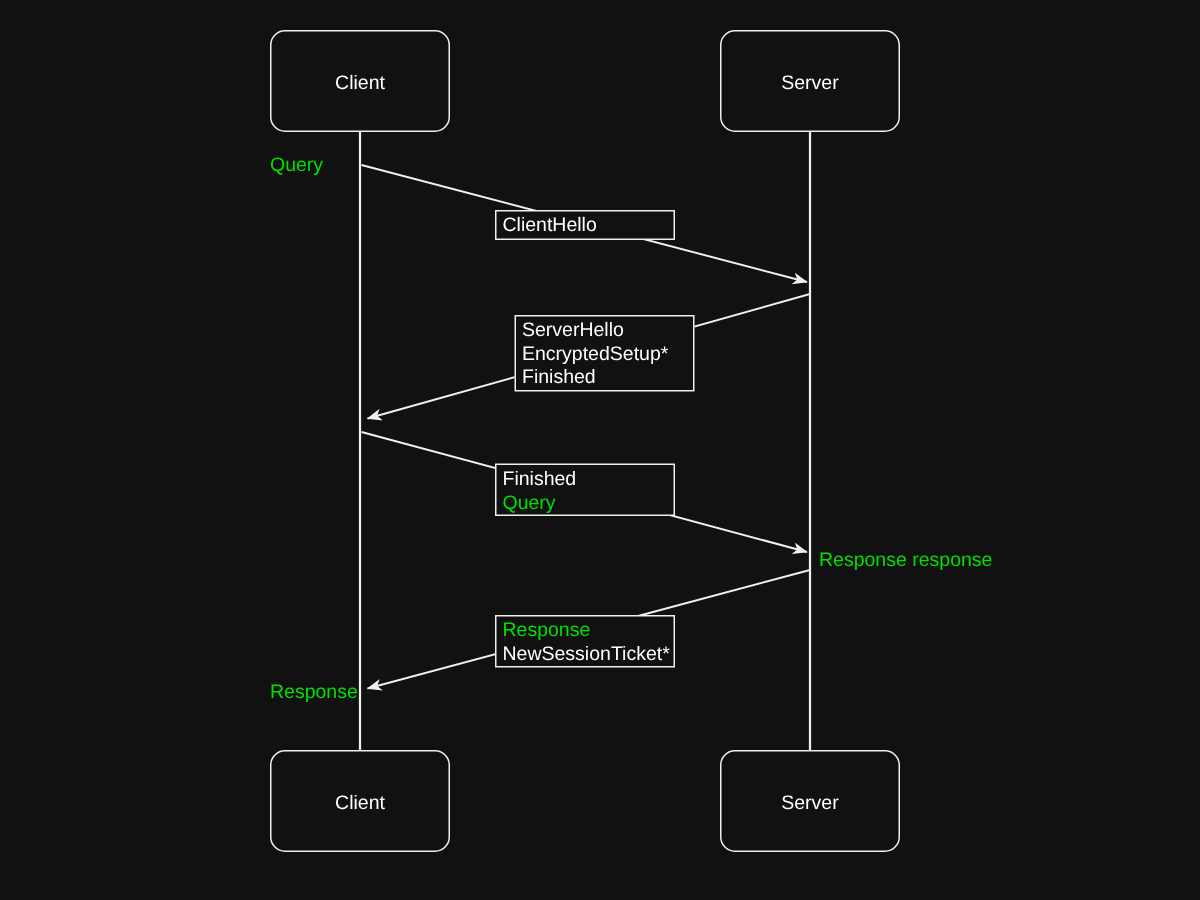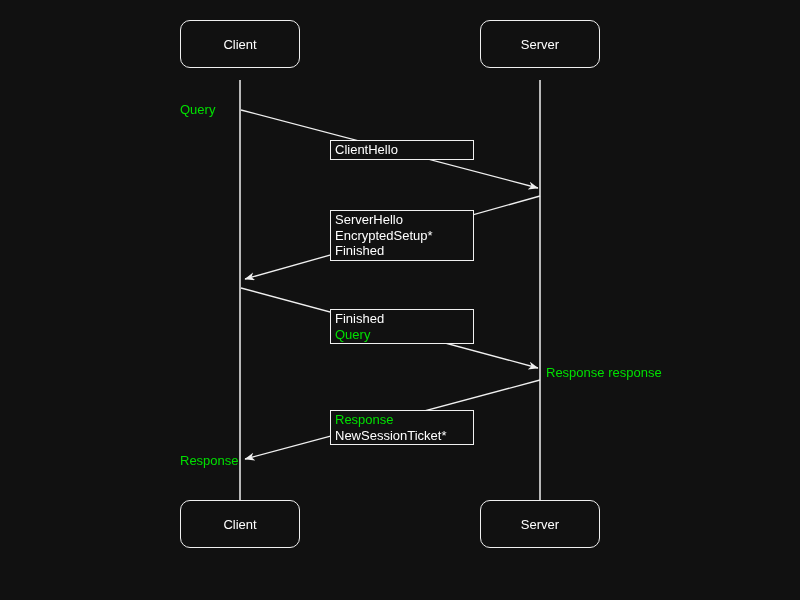--- a/index.html
+++ b/index.html
@@ -14,34 +14,34 @@
     overflow: hidden;
     background: var(--background, #111111);
   }
   .stage svg.lines {
     position: absolute;
     left: 0; top: 0;
   }
   .actor {
     position: absolute;
     width: 120px;
-    height: 48px;
+    height: 68px;
     box-sizing: border-box;
     border: 1.5px solid var(--line, #f0f0f0);
     border-radius: 10px;
     background: var(--background, #111111);
     color: var(--text, #ffffff);
     font-size: 13px;
     display: flex;
     align-items: center;
     justify-content: center;
   }
   .msgbox {
     position: absolute;
-    width: 144px;
+    width: 120px;
     box-sizing: border-box;
     border: 1.5px solid var(--line, #f0f0f0);
     background: var(--background, #111111);
     color: var(--text, #ffffff);
     font-size: 13px;
     line-height: 15.5px;
     padding: 1px 2px 1px 4px;
   }
   .msgbox .msg-line { display: block; white-space: nowrap; }
   .green { color: var(--green, #00e000) !important; }
@@ -84,21 +84,21 @@
     <span>Client</span>
   </div>
   <div class="actor" style="left:480px; top:500px;">
     <span>Server</span>
   </div>
 
   <div class="msgbox" style="left:330px; top:140px;">
     <span class="msg-line">ClientHello</span>
   </div>
 
-  <div class="msgbox" style="left:330px; top:210px;">
+  <div class="msgbox" style="left:343px; top:210px;">
     <span class="msg-line">ServerHello</span>
     <span class="msg-line">EncryptedSetup*</span>
     <span class="msg-line">Finished</span>
   </div>
 
   <div class="msgbox" style="left:330px; top:309px;">
     <span class="msg-line">Finished</span>
     <span class="msg-line green">Query</span>
   </div>
 

